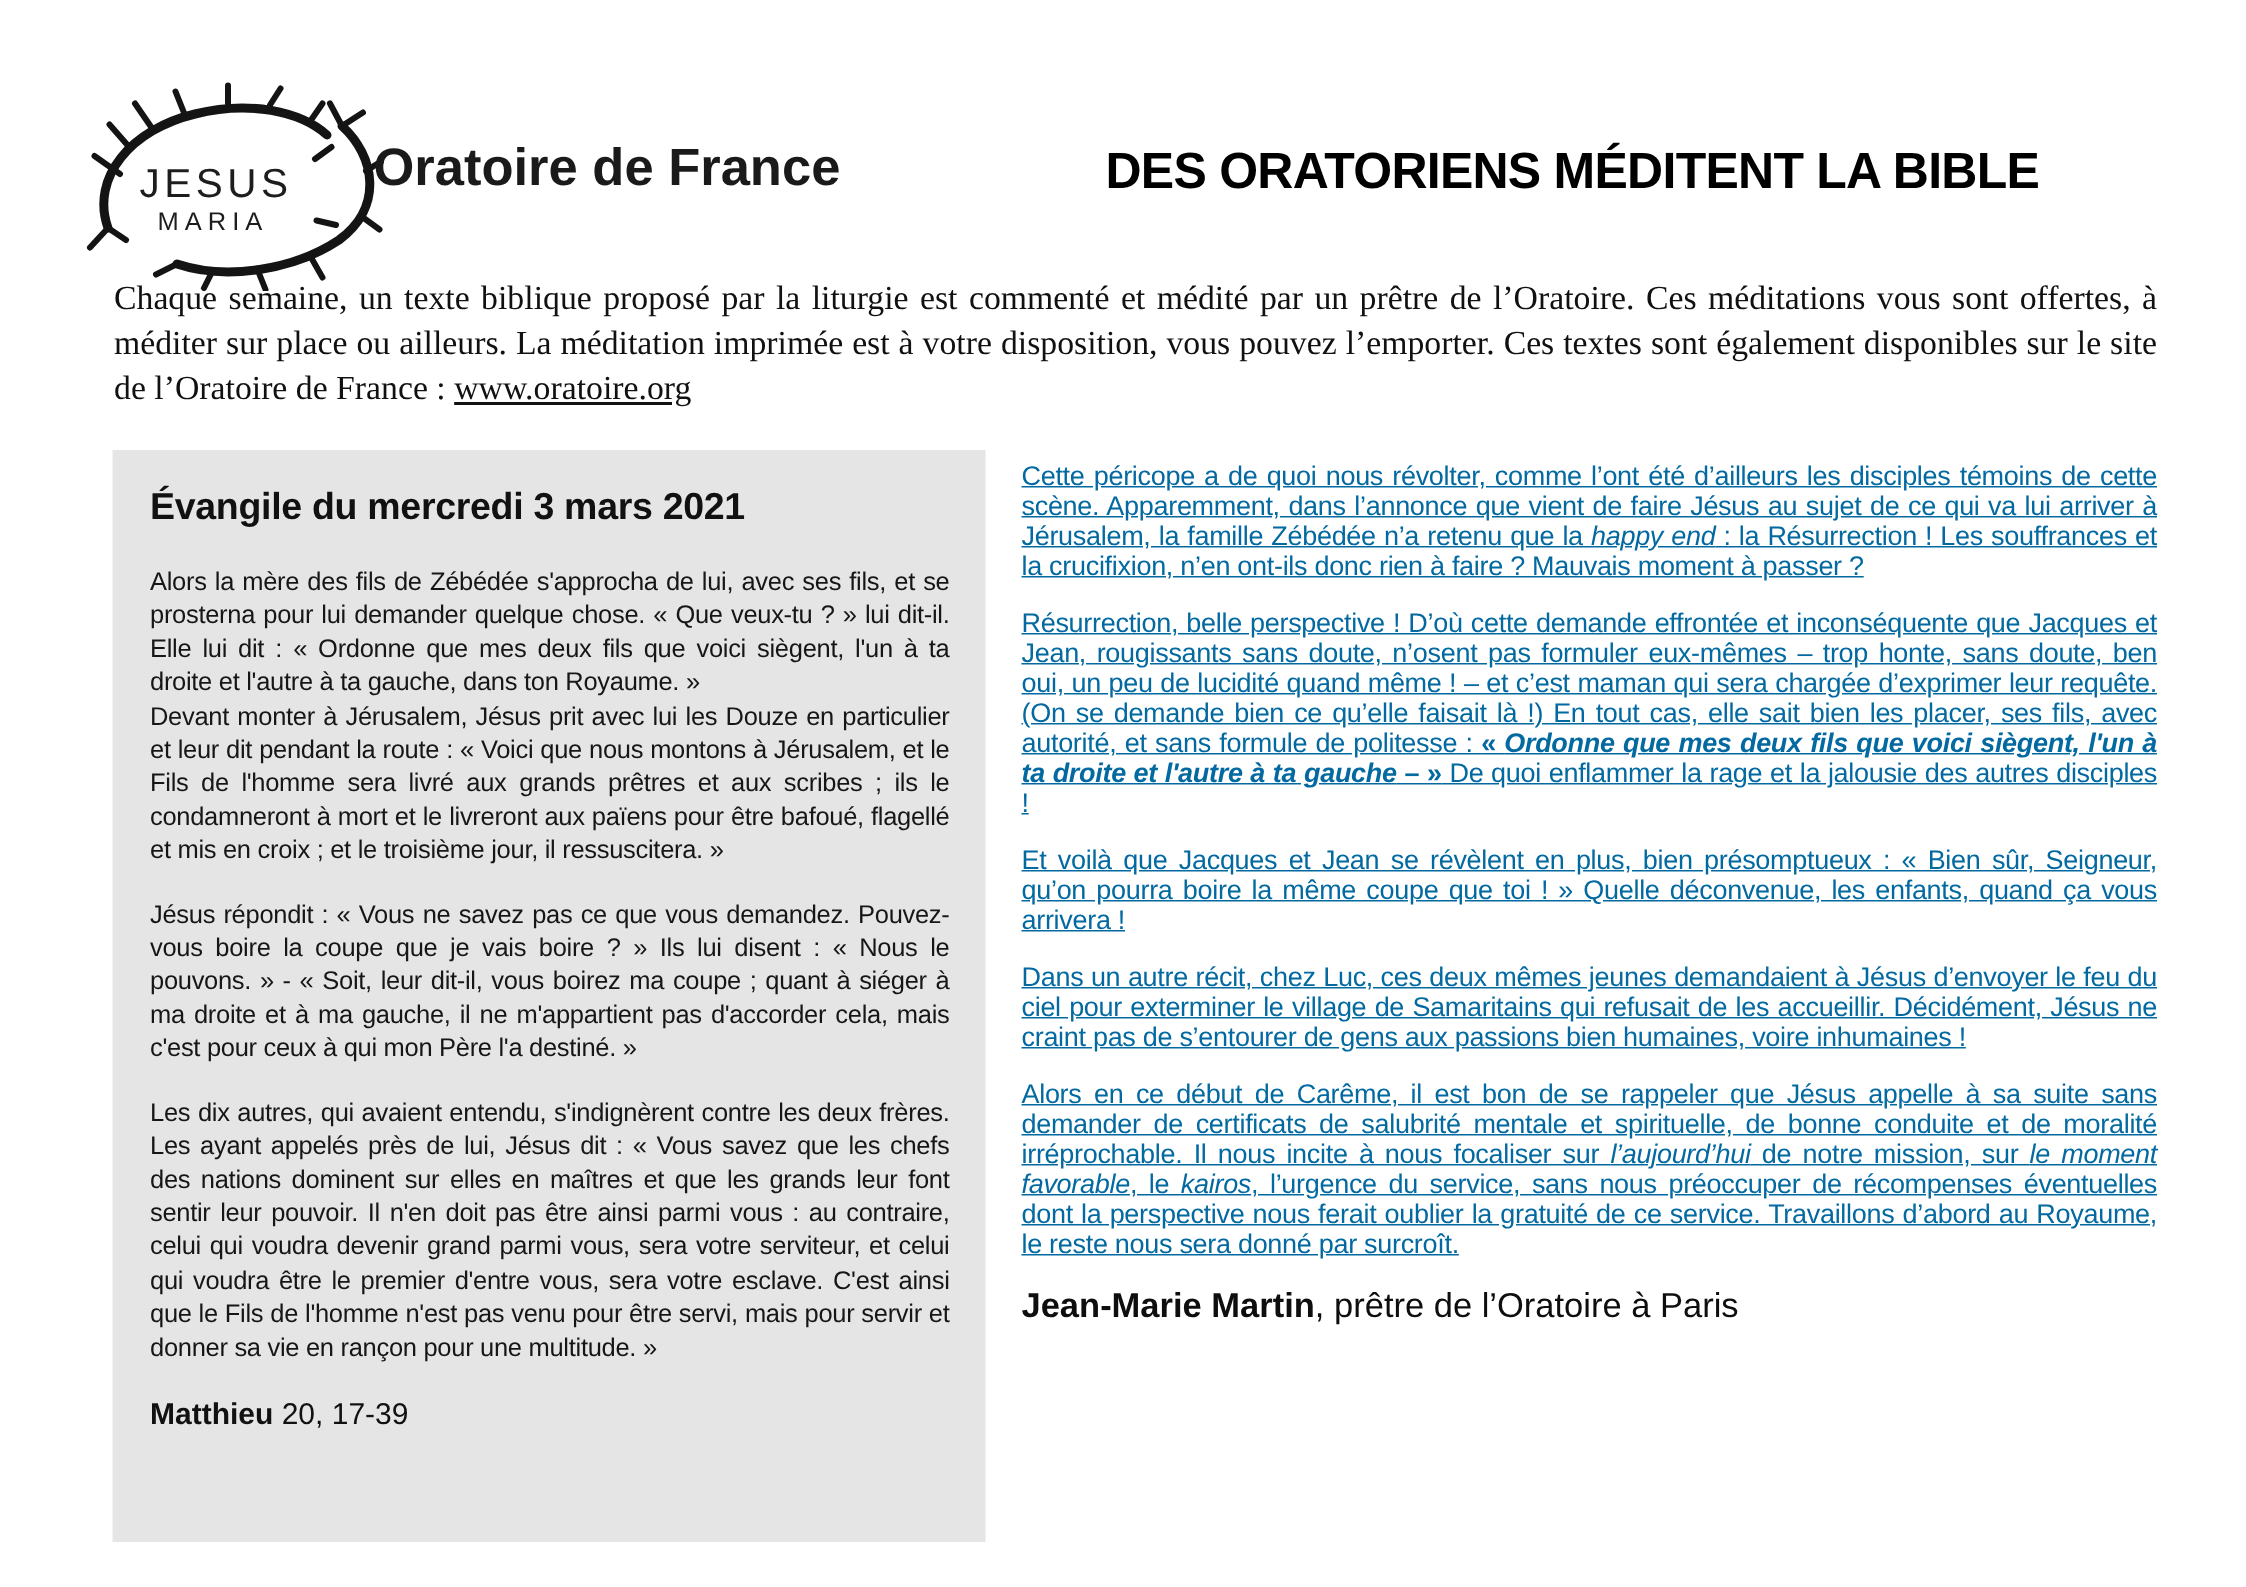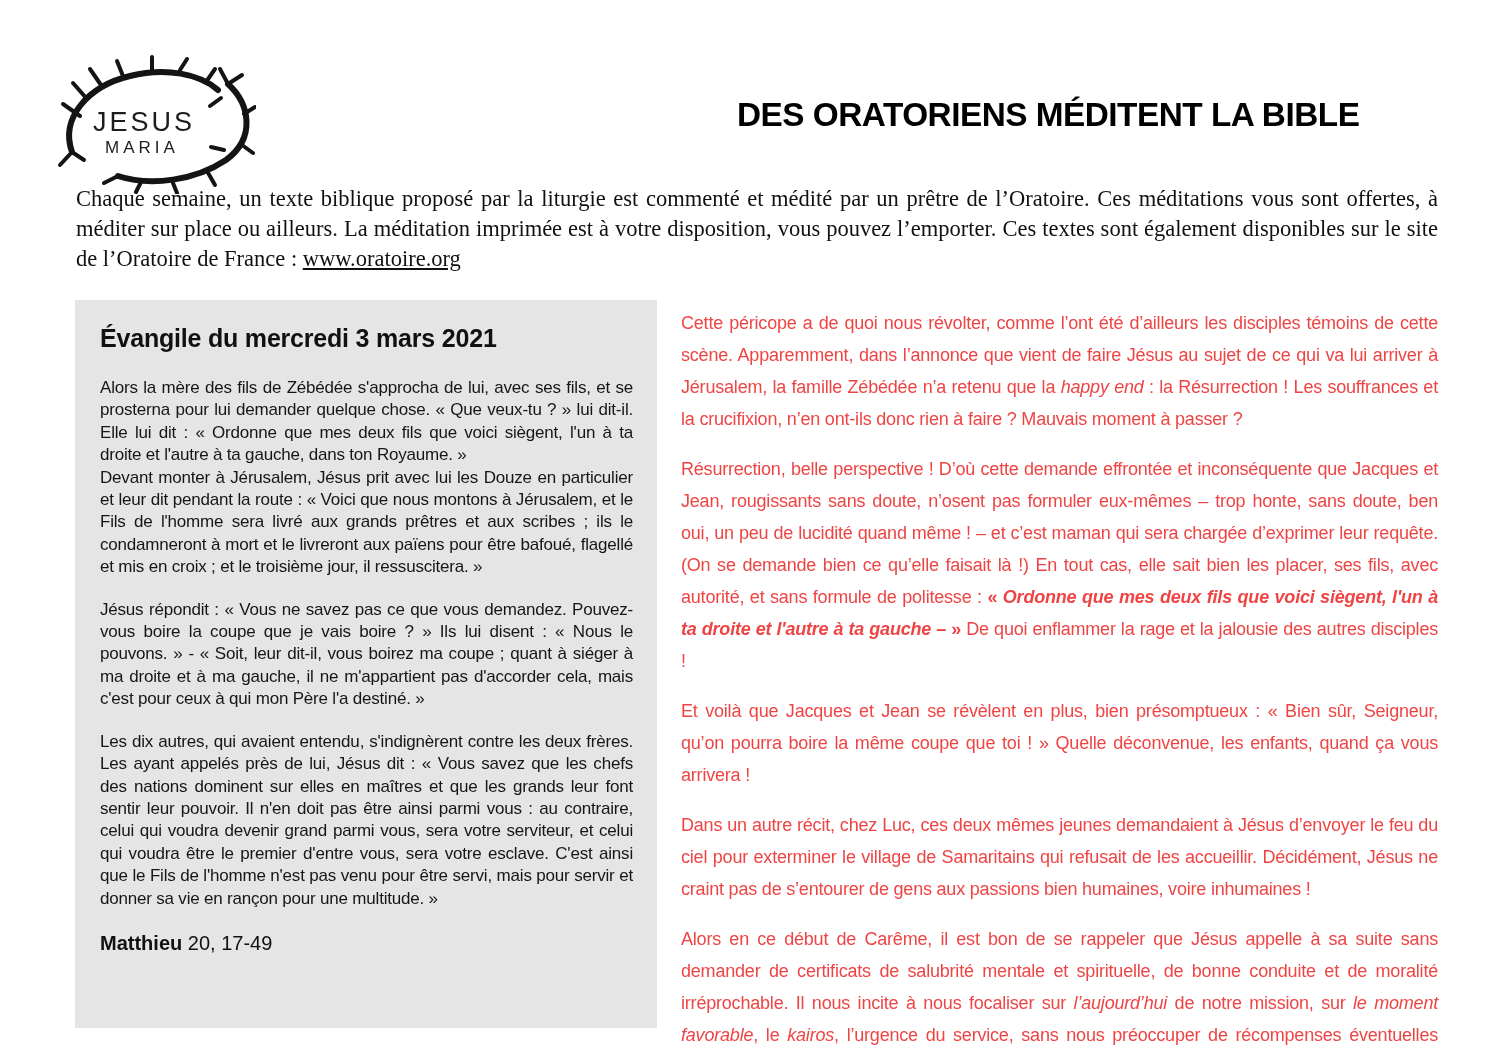--- a/index.html
+++ b/index.html
@@ -40,22 +40,22 @@
   }
   .gospel-panel p.sp { margin-bottom:20px; }
   .gospel-panel .ref { margin:22px 0 0 0; font-size:20px; color:#111; }
   .gospel-panel .ref .book { font-weight:700; }
   
   .meditation-col { position:absolute; left:681px; top:307px; width:757px; }
   .meditation-col h2 {
     margin:0 0 22px 0; font-size:25px; font-weight:800; color:#000; letter-spacing:-0.2px;
   }
   .meditation-col p.m {
-    margin:0 0 18px 0; font-size:18px; line-height:32px; letter-spacing:-0.2px;
-    text-align:justify; color:#ef4444;
+    margin:0 0 18px 0; font-size:18px; line-height:20px; letter-spacing:-0.2px;
+    text-align:justify; color:#0369a1;text-decoration:underline;
   }
   .meditation-col p.sig { margin:4px 0 0 0; font-size:23px; color:#0e0e0e; }
   .b { font-weight:700; }
   .i { font-style:italic; }
 </style>
 </head>
 <body>
 
 <div class="page">
 
@@ -86,32 +86,33 @@
         <path d="M 117 129 L 121 139"></path>
         <path d="M 85 128 L 80 138"></path>
         <path d="M 62 122 L 48 129"></path>
       </g>
 
       <text x="88" y="77" text-anchor="middle" stroke="none" fill="#1d1d1d" font-family="Liberation Sans, sans-serif" font-size="27" letter-spacing="3">JESUS</text>
       <text x="86" y="99" text-anchor="middle" stroke="none" fill="#1d1d1d" font-family="Liberation Sans, sans-serif" font-size="17" letter-spacing="4">MARIA</text>
     </svg>
   </div>
 
+  <h1 class="org-name">Oratoire de France</h1>
 
   <div class="doc-title">DES ORATORIENS MÉDITENT LA BIBLE</div>
 
   <p class="intro"><span>Chaque semaine, un texte biblique proposé par la liturgie est commenté et médité par un prêtre de l’Oratoire. Ces méditations vous sont offertes, à méditer sur place ou ailleurs. La méditation imprimée est à votre disposition, vous pouvez l’emporter. Ces textes sont également disponibles sur le site de l’Oratoire de France : </span><span class="link">www.oratoire.org</span></p>
 
   <section class="gospel-panel">
     <h2>Évangile du mercredi 3 mars 2021</h2>
     <p class="g">Alors la mère des fils de Zébédée s'approcha de lui, avec ses fils, et se prosterna pour lui demander quelque chose. « Que veux-tu ? » lui dit-il. Elle lui dit : « Ordonne que mes deux fils que voici siègent, l'un à ta droite et l'autre à ta gauche, dans ton Royaume. »</p>
     <p class="g sp">Devant monter à Jérusalem, Jésus prit avec lui les Douze en particulier et leur dit pendant la route : « Voici que nous montons à Jérusalem, et le Fils de l'homme sera livré aux grands prêtres et aux scribes ; ils le condamneront à mort et le livreront aux païens pour être bafoué, flagellé et mis en croix ; et le troisième jour, il ressuscitera. »</p>
     <p class="g sp">Jésus répondit : « Vous ne savez pas ce que vous demandez. Pouvez-vous boire la coupe que je vais boire ? » Ils lui disent : « Nous le pouvons. » - « Soit, leur dit-il, vous boirez ma coupe ; quant à siéger à ma droite et à ma gauche, il ne m'appartient pas d'accorder cela, mais c'est pour ceux à qui mon Père l'a destiné. »</p>
     <p class="g">Les dix autres, qui avaient entendu, s'indignèrent contre les deux frères. Les ayant appelés près de lui, Jésus dit : « Vous savez que les chefs des nations dominent sur elles en maîtres et que les grands leur font sentir leur pouvoir. Il n'en doit pas être ainsi parmi vous : au contraire, celui qui voudra devenir grand parmi vous, sera votre serviteur, et celui qui voudra être le premier d'entre vous, sera votre esclave. C'est ainsi que le Fils de l'homme n'est pas venu pour être servi, mais pour servir et donner sa vie en rançon pour une multitude. »</p>
-    <p class="ref"><span class="book">Matthieu</span><span> 20, 17-49</span></p>
+    <p class="ref"><span class="book">Matthieu</span><span> 20, 17-39</span></p>
   </section>
 
   <section class="meditation-col">
     <p class="m"><span>Cette péricope a de quoi nous révolter, comme l’ont été d’ailleurs les disciples témoins de cette scène. Apparemment, dans l’annonce que vient de faire Jésus au sujet de ce qui va lui arriver à Jérusalem, la famille Zébédée n’a retenu que la </span><span class="i">happy end</span><span> : la Résurrection ! Les souffrances et la crucifixion, n’en ont-ils donc rien à faire ? Mauvais moment à passer ?</span></p>
     <p class="m"><span>Résurrection, belle perspective ! D’où cette demande effrontée et inconséquente que Jacques et Jean, rougissants sans doute, n’osent pas formuler eux-mêmes – trop honte, sans doute, ben oui, un peu de lucidité quand même ! – et c’est maman qui sera chargée d’exprimer leur requête. (On se demande bien ce qu’elle faisait là !) En tout cas, elle sait bien les placer, ses fils, avec autorité, et sans formule de politesse : </span><span class="b">« </span><span class="b i">Ordonne que mes deux fils que voici siègent, l'un à ta droite et l'autre à ta gauche</span><span class="b"> – »</span><span> De quoi enflammer la rage et la jalousie des autres disciples !</span></p>
     <p class="m"><span>Et voilà que Jacques et Jean se révèlent en plus, bien présomptueux : « Bien sûr, Seigneur, qu’on pourra boire la même coupe que toi ! » Quelle déconvenue, les enfants, quand ça vous arrivera !</span></p>
     <p class="m"><span>Dans un autre récit, chez Luc, ces deux mêmes jeunes demandaient à Jésus d’envoyer le feu du ciel pour exterminer le village de Samaritains qui refusait de les accueillir. Décidément, Jésus ne craint pas de s’entourer de gens aux passions bien humaines, voire inhumaines !</span></p>
     <p class="m"><span>Alors en ce début de Carême, il est bon de se rappeler que Jésus appelle à sa suite sans demander de certificats de salubrité mentale et spirituelle, de bonne conduite et de moralité irréprochable. Il nous incite à nous focaliser sur </span><span class="i">l’aujourd’hui</span><span> de notre mission, sur </span><span class="i">le moment favorable</span><span>, le </span><span class="i">kairos</span><span>, l’urgence du service, sans nous préoccuper de récompenses éventuelles dont la perspective nous ferait oublier la gratuité de ce service. Travaillons d’abord au Royaume, le reste nous sera donné par surcroît.</span></p>
     <p class="sig"><span class="b">Jean-Marie Martin</span><span>, prêtre de l’Oratoire à Paris</span></p>
   </section>

